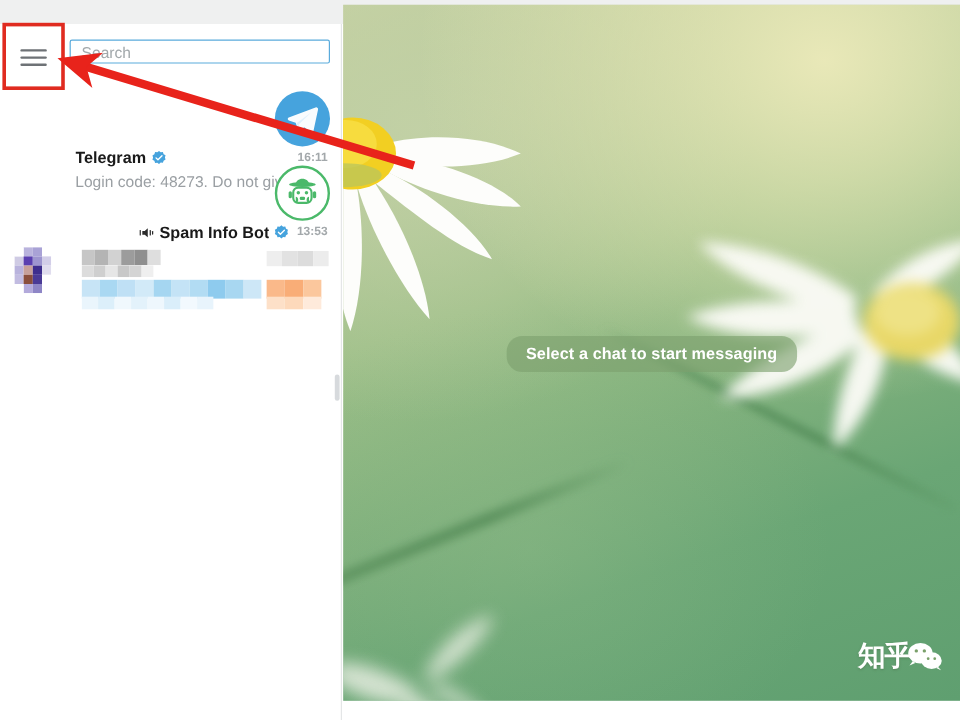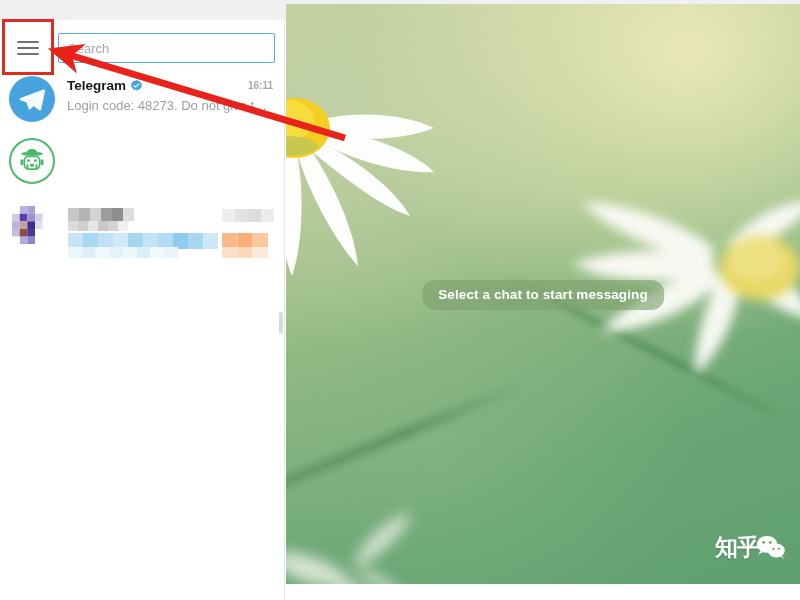--- a/index.html
+++ b/index.html
@@ -100,21 +100,21 @@
     box-sizing: border-box;
     pointer-events: none;
     z-index: 40;
   }
 
   .search-wrap {
     position: absolute;
     left: 58px;
     top: 13px;
     width: 217px;
-    height: 30px;
+    height: 20px;
   }
   .search-input {
     width: 100%;
     height: 100%;
     box-sizing: border-box;
     border: 1px solid #5aabdc;
     border-radius: 2px;
     background: #ffffff;
     padding: 0 9px;
     font-size: 13px;
@@ -126,24 +126,25 @@
 
   
   .chatlist {
     position: relative;
     height: 524px;
   }
   .chat-row {
     position: relative;
     height: 62px;
     display: flex;
-    align-items: flex-start;
+    align-items: flex-end;
     padding: 0 9px 0 9px;
     box-sizing: border-box;
     cursor: pointer;
+    flex-direction: column;
   }
   .avatar {
     width: 46px;
     height: 46px;
     border-radius: 50%;
     flex: 0 0 46px;
     display: flex;
     align-items: center;
     justify-content: center;
     overflow: hidden;
@@ -421,20 +422,38 @@
             <rect x="11" y="14.5" width="18" height="15" rx="5" fill="none" stroke="#4bb96a" stroke-width="2.1"></rect>
             <circle cx="16" cy="19.5" r="1.7" fill="#4bb96a"></circle>
             <circle cx="24" cy="19.5" r="1.7" fill="#4bb96a"></circle>
             <path d="M13.5 23.5c1.6 0 2.4 1.4 2.4 3.2 0 1.6-1 2.6-2.4 2.6zM26.5 23.5c-1.6 0-2.4 1.4-2.4 3.2 0 1.6 1 2.6 2.4 2.6z" fill="#4bb96a"></path>
             <rect x="17.4" y="23.5" width="5.2" height="3.2" rx="1.3" fill="#4bb96a"></rect>
             <rect x="6.5" y="18" width="3.2" height="7" rx="1.6" fill="#4bb96a"></rect>
             <rect x="30.3" y="18" width="3.2" height="7" rx="1.6" fill="#4bb96a"></rect>
           </svg>
         </div>
         <div class="chat-body">
+          <div class="chat-line1">
+            <span class="mute-icon">
+              <svg width="13" height="12" viewBox="0 0 20 18">
+                <path d="M4 6.6h3.1L11 3.2v11.6L7.1 11.4H4z" fill="#2b2b2b"></path>
+                <line x1="1.3" y1="6.2" x2="1.3" y2="11.8" stroke="#2b2b2b" stroke-width="1.6" stroke-linecap="round"></line>
+                <line x1="14.2" y1="6.2" x2="14.2" y2="11.8" stroke="#2b2b2b" stroke-width="1.6" stroke-linecap="round"></line>
+                <line x1="17.2" y1="7.4" x2="17.2" y2="10.6" stroke="#2b2b2b" stroke-width="1.6" stroke-linecap="round"></line>
+              </svg>
+            </span>
+            <span class="chat-title">Spam Info Bot</span>
+            <span class="verified">
+              <svg width="13" height="13" viewBox="0 0 24 24">
+                <path d="M12 1.4 14.6 3.6 18 3.2l1.1 3.3 3 1.7-1 3.3 1 3.3-3 1.7-1.1 3.3-3.4-.4L12 21.7 9.4 19.5 6 19.9l-1.1-3.3-3-1.7 1-3.3-1-3.3 3-1.7L6 3.2l3.4.4z" fill="#46a3dd"></path>
+                <path d="M7.4 12.1l3 3 6.2-6.2" fill="none" stroke="#ffffff" stroke-width="2.1" stroke-linecap="round" stroke-linejoin="round"></path>
+              </svg>
+            </span>
+            <span class="chat-time">13:53</span>
+          </div>
         </div>
       </div>
 
       <div class="chat-row chat-row-censored">
         <svg class="mosaic m-av" viewBox="0 0 6 6" preserveAspectRatio="none">
           <rect x="0" y="1" width="1" height="1" fill="#cfcbe4"></rect>
             <rect x="1" y="0" width="1" height="1" fill="#b9b3dd"></rect>
           <rect x="1" y="1" width="1" height="1" fill="#5a3fb0"></rect>
             <rect x="2" y="0" width="1" height="1" fill="#a9a2d6"></rect>
           <rect x="2" y="1" width="1" height="1" fill="#9d95cf"></rect>

